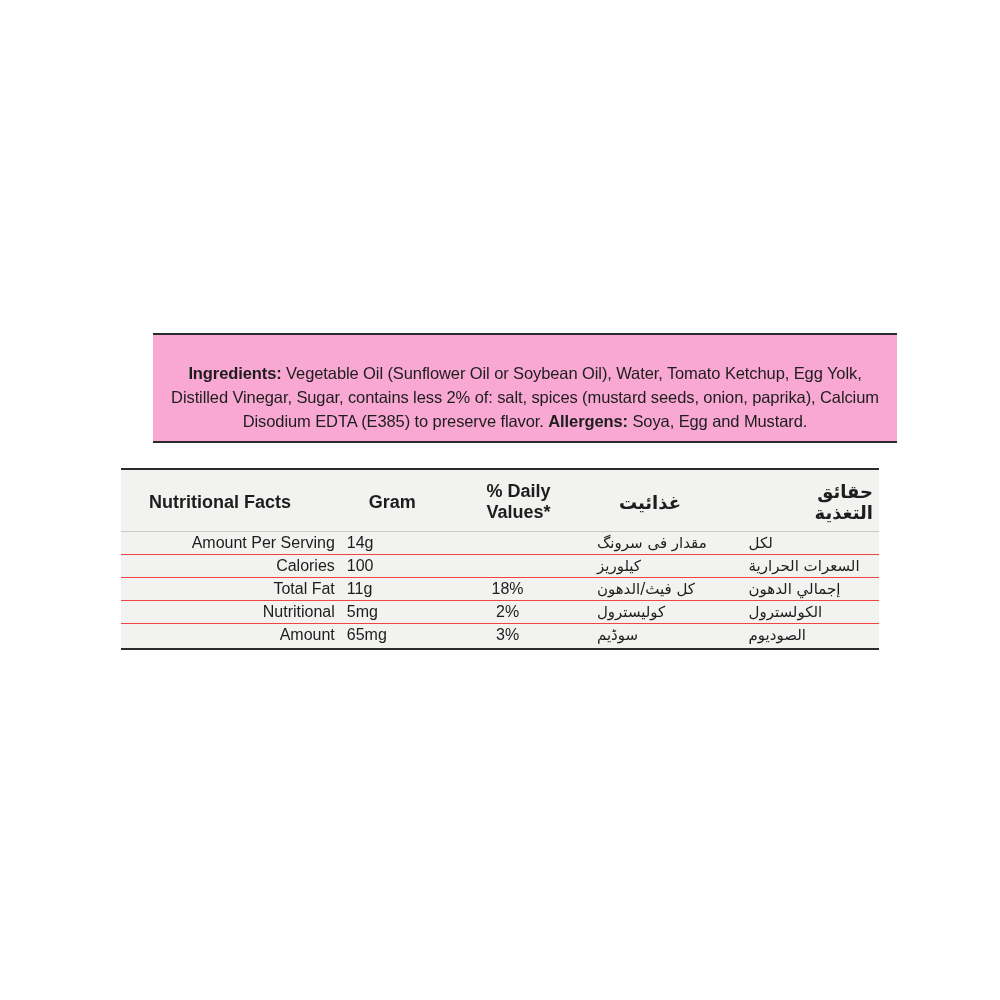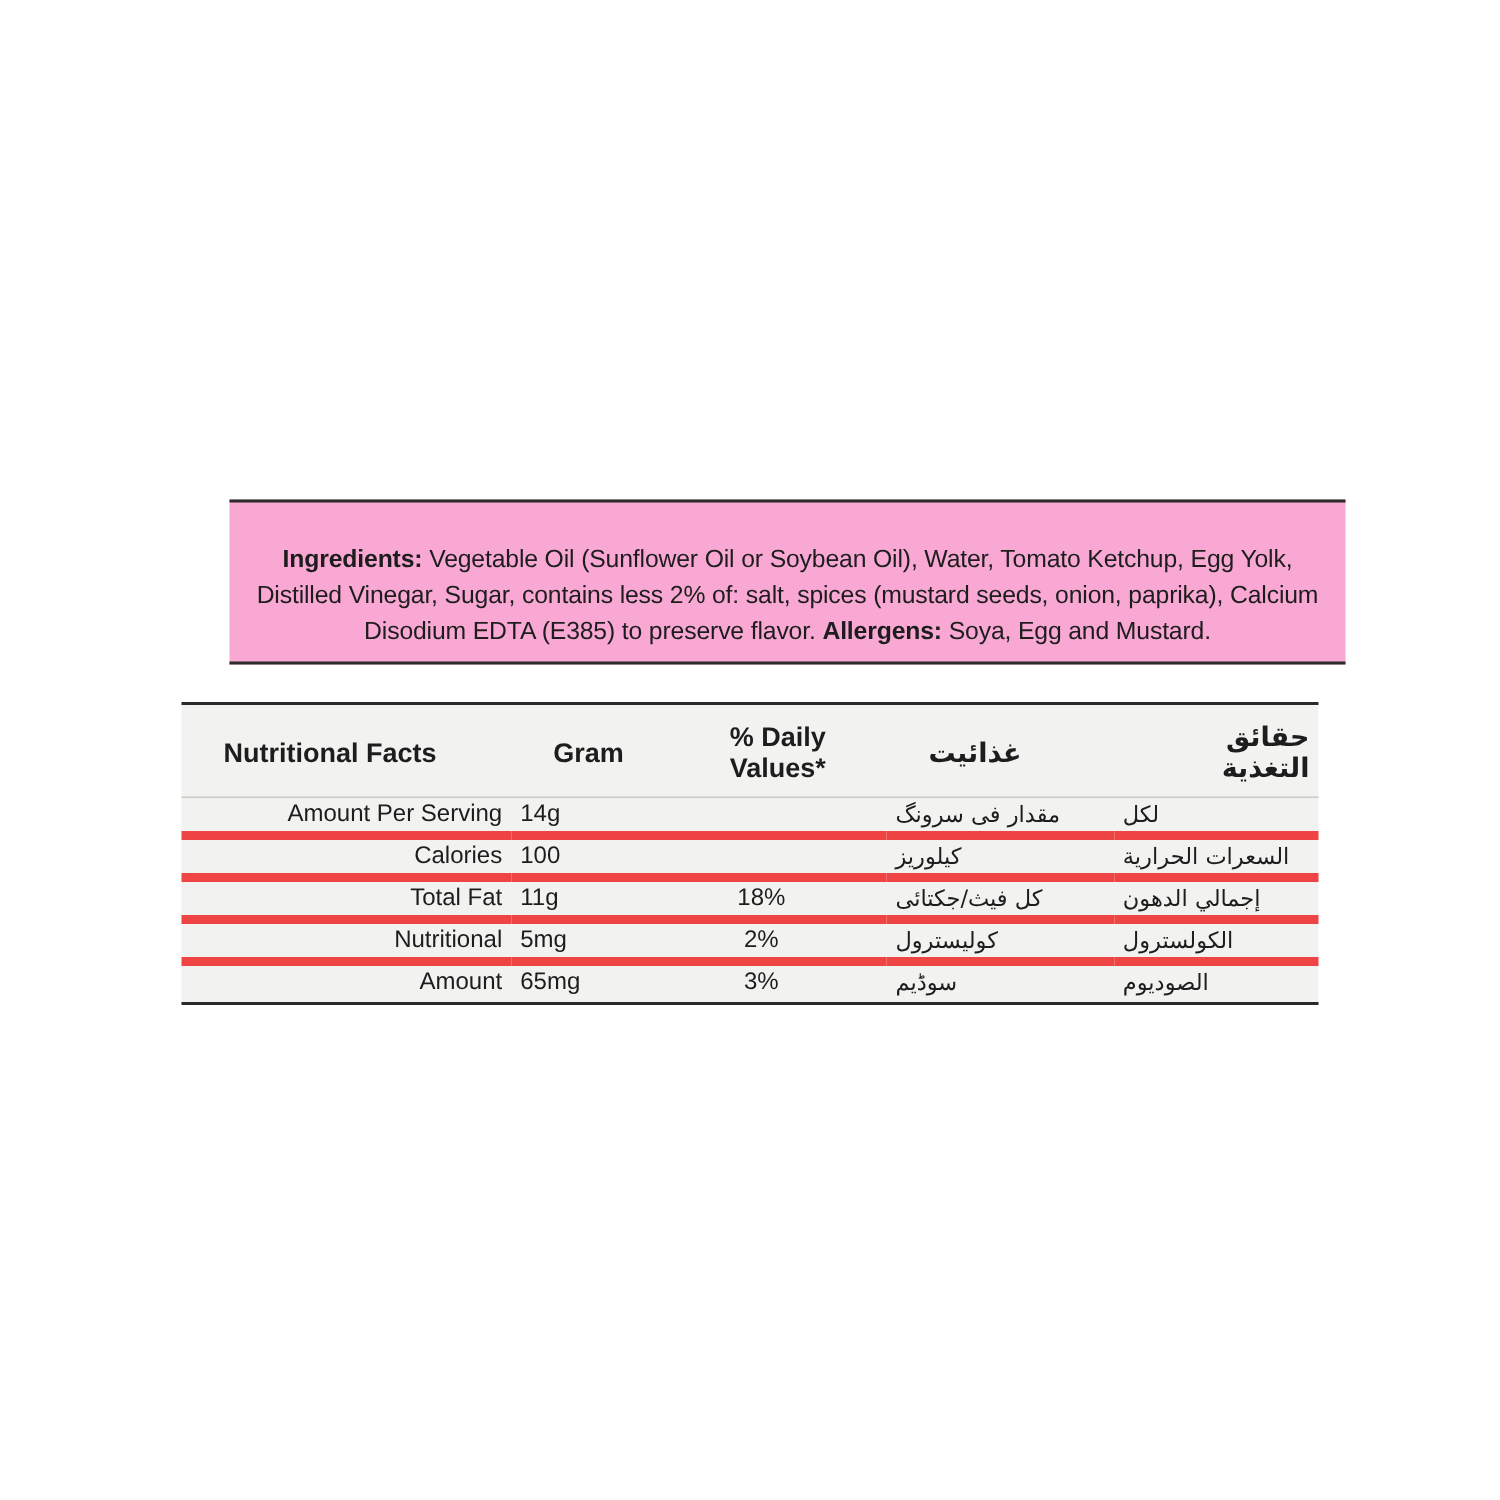--- a/index.html
+++ b/index.html
@@ -63,21 +63,21 @@
   }
   table.nutrition {
     width: 100%;
     border-collapse: collapse;
     font-size: 16px;
   }
   table.nutrition th,
   table.nutrition td {
     padding: 2px 6px;
     vertical-align: middle;
-    border-bottom: 6px solid #ef4444;
+    border-bottom: 1px solid #ef4444;
     color: #1d1d1d;
   }
   table.nutrition tr:last-child td {
     border-bottom: none;
   }
   table.nutrition thead th {
     font-size: 18px;
     font-weight: bold;
     padding-top: 9px;
     padding-bottom: 8px;
@@ -135,21 +135,21 @@
           <td class="c-name">Calories</td>
           <td class="c-gram">100</td>
           <td class="c-dv"></td>
           <td class="c-ar-mid ar">كيلوريز</td>
           <td class="c-ar-end ar">السعرات الحرارية</td>
         </tr>
         <tr>
           <td class="c-name">Total Fat</td>
           <td class="c-gram">11g</td>
           <td class="c-dv">18%</td>
-          <td class="c-ar-mid ar">كل فيث/جكتائى</td>
+          <td class="c-ar-mid ar">كل فيث/الدهون</td>
           <td class="c-ar-end ar">إجمالي الدهون</td>
         </tr>
         <tr>
           <td class="c-name">Nutritional</td>
           <td class="c-gram">5mg</td>
           <td class="c-dv">2%</td>
           <td class="c-ar-mid ar">كوليسترول</td>
           <td class="c-ar-end ar">الكولسترول</td>
         </tr>
         <tr>

